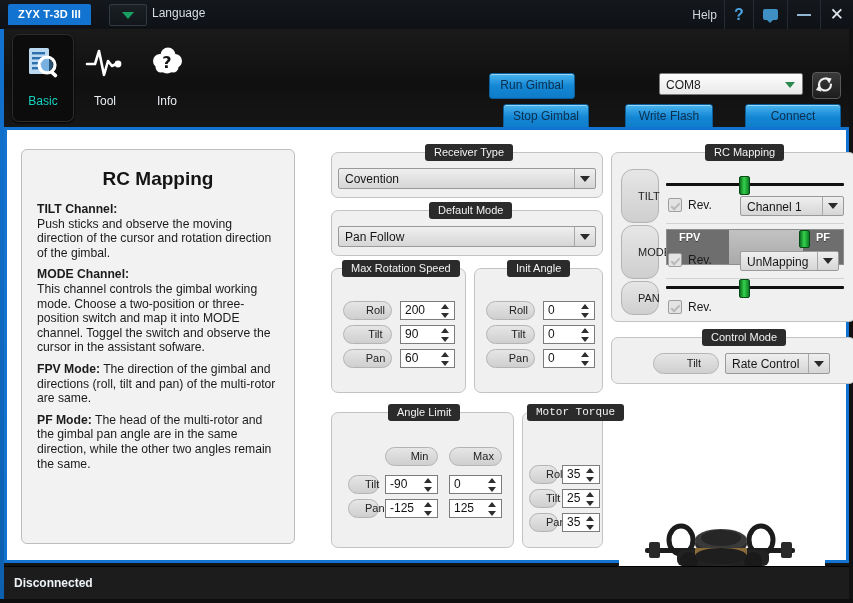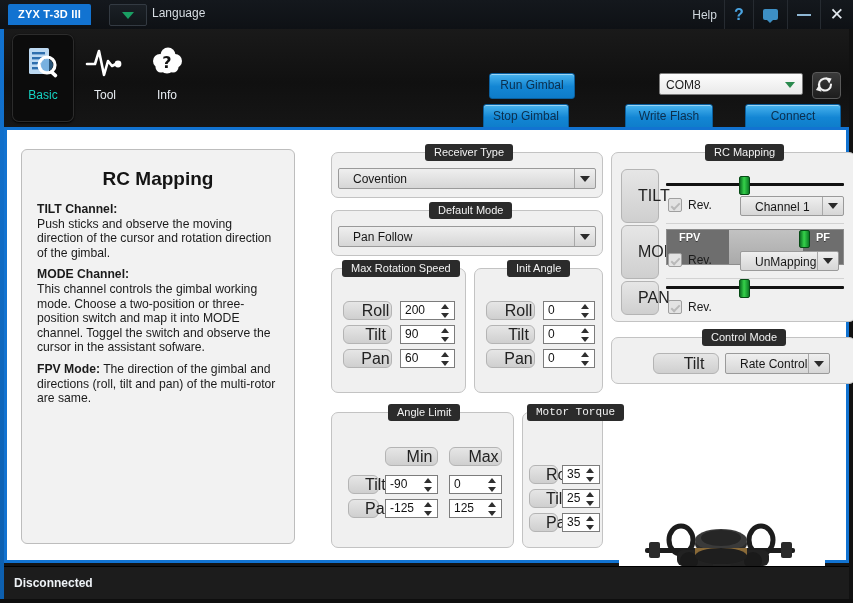--- a/index.html
+++ b/index.html
@@ -52,34 +52,34 @@
     background:linear-gradient(#1a1a1a,#101010 55%,#161616);
     border-bottom:1px solid #000;
   }
   .navtabs{position:absolute;left:12px;top:5px;display:flex;}
   .navtab{
     width:62px;height:78px;display:flex;flex-direction:column;
     align-items:center;justify-content:flex-start;padding-top:10px;
     border-radius:7px;
   }
   .navtab.active{background:#0c0c0c;box-shadow:inset 0 0 0 1px #2c2c2c,0 1px 2px #000;}
-  .navtab .lbl{font-size:12px;color:#e8edf2;margin-top:6px;}
+  .navtab .lbl{font-size:12px;color:#e8edf2;margin-top:12px;}
   .navtab.active .lbl{color:#15d3c2;}
   .ic{width:40px;height:38px;position:relative;}
 
   .right-ctrls{position:absolute;right:12px;top:44px;}
   .btn{
     display:inline-block;text-align:center;color:#0b2e4c;font-size:12px;
     background:linear-gradient(#49b4ee,#1386d4 52%,#0e7cc9);
     border:1px solid #0a5f9e;border-radius:3px;
     box-shadow:inset 0 1px 0 rgba(255,255,255,.45);
     height:24px;line-height:23px;font-weight:normal;
   }
   #run-gimbal{position:absolute;right:266px;top:0;width:84px;margin-left:9px;}
-  #stop-gimbal{position:absolute;right:272px;top:31px;width:84px;margin-left:46px;}
+  #stop-gimbal{position:absolute;right:252px;top:31px;width:84px;margin-left:46px;}
   #write-flash{position:absolute;right:128px;top:31px;width:86px;}
   #connect-btn{position:absolute;right:0;top:31px;width:94px;}
   .com-select{
     position:absolute;right:38px;top:0;width:144px;height:22px;
     background:linear-gradient(#fdfdfd,#e9e9e9);border:1px solid #7b7b7b;border-radius:2px;
     color:#1c1c1c;font-size:12px;line-height:22px;padding-left:6px;box-sizing:border-box;
   }
   .com-select .arr{
     position:absolute;right:7px;top:8px;width:0;height:0;
     border-left:5px solid transparent;border-right:5px solid transparent;border-top:6px solid #2a8a4e;
@@ -104,35 +104,35 @@
   }
   .grp-title{
     position:absolute;top:-9px;background:#2b2b2b;color:#f2f2f2;font-size:11px;
     height:17px;line-height:17px;padding:0 9px;border-radius:3px;white-space:nowrap;
   }
 
   
   .combo{
     position:absolute;background:linear-gradient(#efefef,#d6d6d6);
     border:1px solid #9a9a9a;border-radius:2px;box-sizing:border-box;
-    font-size:12px;color:#161616;line-height:20px;padding-left:14px;
+    font-size:12px;color:#161616;line-height:20px;padding-left:6px;
   }
   .combo .arr-box{
     position:absolute;right:0;top:0;bottom:0;width:20px;border-left:1px solid #a8a8a8;
   }
   .combo .arr{
     position:absolute;right:5px;top:50%;margin-top:-3px;width:0;height:0;
     border-left:5px solid transparent;border-right:5px solid transparent;border-top:6px solid #2a2a2a;
   }
 
   
   .pill{
     position:absolute;background:linear-gradient(#e6e6e6,#cfcfcf);
-    border:1px solid #b4b4b4;border-radius:6px;box-sizing:border-box;
-    font-size:16px;color:#222;text-align:center;padding-left:16px;
+    border:1px solid #b4b4b4;border-radius:12px;box-sizing:border-box;
+    font-size:11px;color:#222;text-align:center;padding-left:16px;
   }
 
   
   .spin{
     position:absolute;background:#fff;border:1px solid #7c7c7c;box-sizing:border-box;
     font-size:12px;color:#111;padding-left:4px;
   }
   .spin .ud{position:absolute;right:4px;top:50%;margin-top:-7px;width:9px;height:14px;}
   .spin .ud:before,.spin .ud:after{
     content:"";position:absolute;left:0;width:0;height:0;
@@ -299,20 +299,23 @@
           <b>TILT Channel:</b><br>
           <span>Push sticks and observe the moving direction of the cursor and rotation direction of the gimbal.</span>
         </div>
         <div class="txt-b">
           <b>MODE Channel:</b><br>
           <span>This channel controls the gimbal working mode. Choose a two-position or three-position switch and map it into MODE channel. Toggel the switch and observe the cursor in the assistant sofware.</span>
         </div>
         <div class="txt-b">
           <b>FPV Mode:</b><span> The direction of the gimbal and directions (roll, tilt and pan) of the multi-rotor are same.</span>
         </div>
+        <div class="txt-b">
+          <b>PF Mode:</b><span> The head of the multi-rotor and the gimbal pan angle are in the same direction, while the other two angles remain the same.</span>
+        </div>
       </div>
 
       <div class="grp" style="left:300px;top:22px;width:272px;height:46px;">
         <div class="grp-title" style="left:93px;">Receiver Type</div>
         <div class="combo" style="left:6px;top:15px;width:258px;height:21px;">
           <span>Covention</span>
           <span class="arr-box">
               <span class="arr"></span>
             </span>
         </div>

